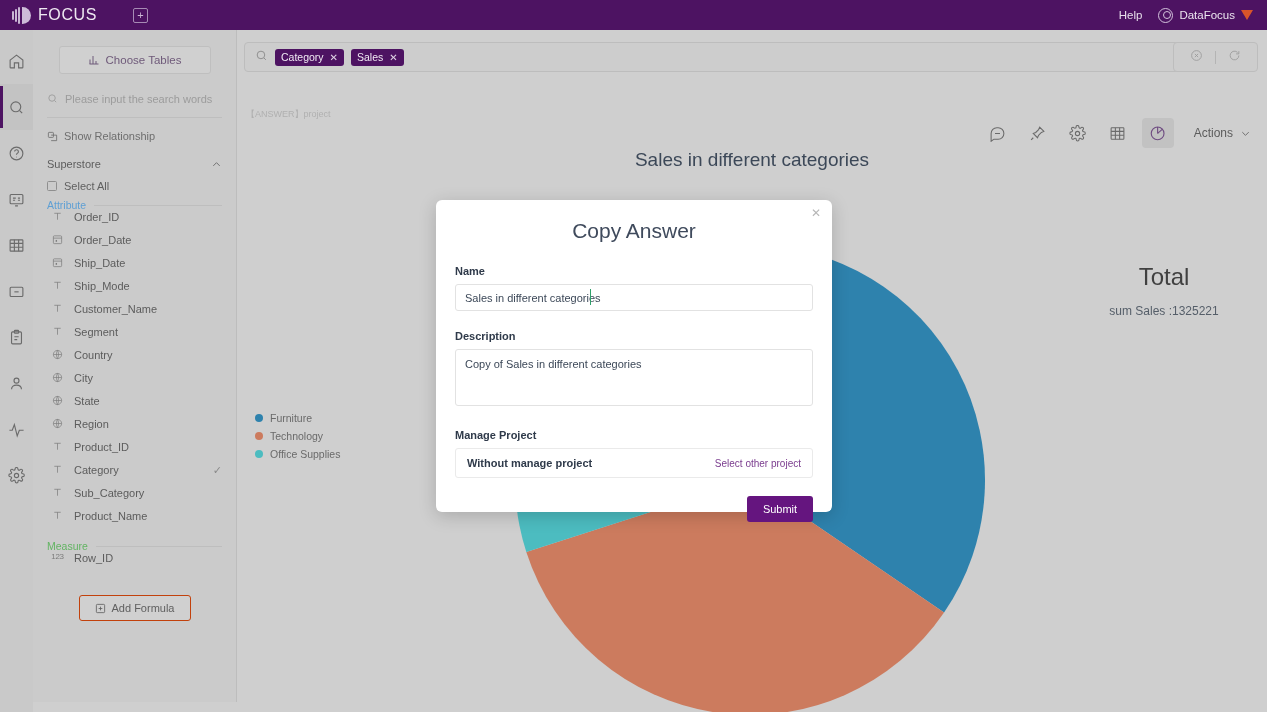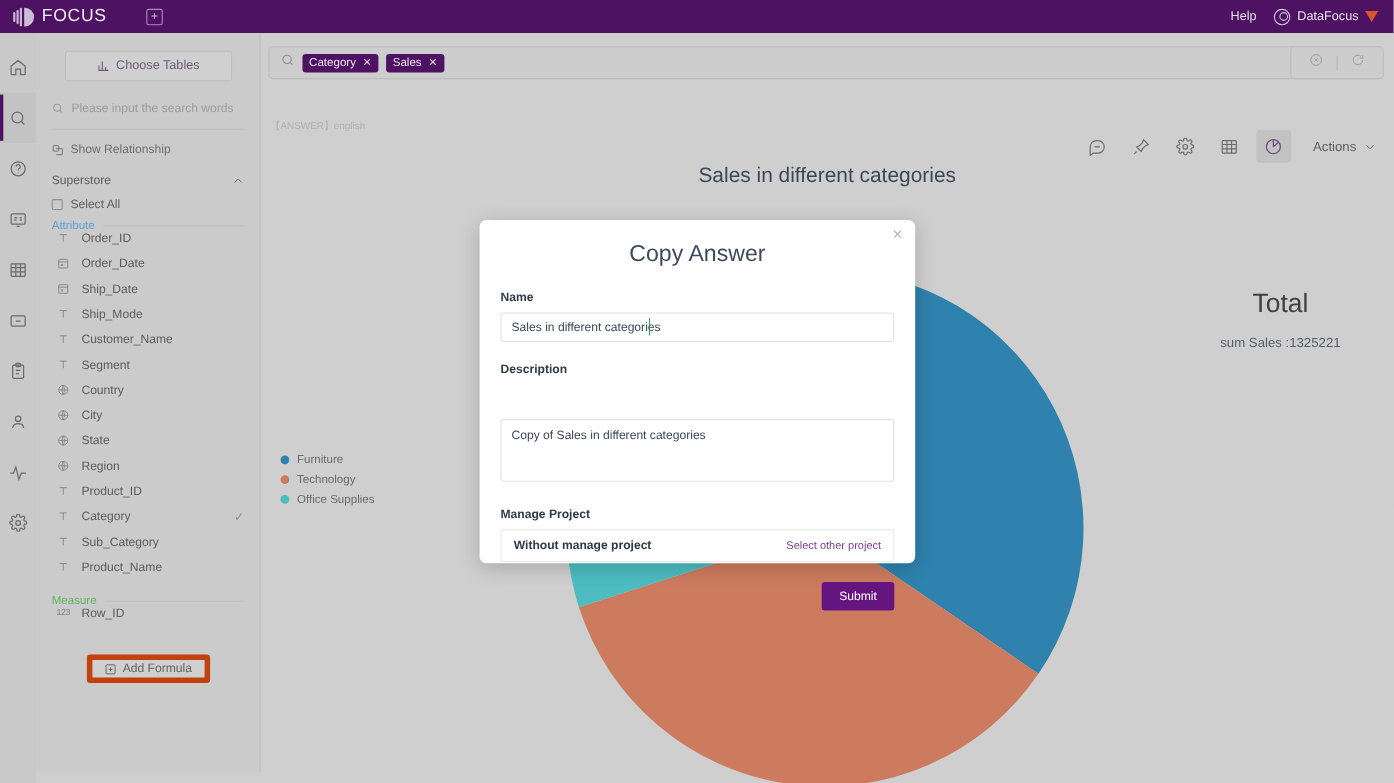--- a/index.html
+++ b/index.html
@@ -92,21 +92,21 @@
   .frow {
     display: flex; align-items: flex-start; gap: 10px; height: 23px;
     padding: 0 14px 0 18px; color: #5c5c5c; font-size: 11px; cursor: pointer;
   }
   .frow .fi { width: 13px; display: flex; align-items: center; justify-content: center; color: #7c7c7c; font-size: 11px; }
   .frow .fname { flex: 1; }
   .frow .fchk { color: #8b8b8b; font-size: 11px; }
   .icn-123 { font-size: 8px; letter-spacing: -.3px; color: #7c7c7c; }
   .addf-wrap { margin-top: 20px; display: flex; justify-content: center; }
   .addf-btn {
-    width: 112px; height: 26px; border: 5px solid #c2410c; border-radius: 3px; background: #d0d0d0;
+    width: 112px; height: 26px; border: 1px solid #c2410c; border-radius: 3px; background: #d0d0d0;
     color: #5f5f5f; font-size: 11px; display: flex; align-items: center; justify-content: center; gap: 6px; cursor: pointer;
   }
 
   
   .main { position: absolute; top: 30px; left: 237px; right: 0; bottom: 0; background: #cfcfcf; }
   .qbar {
     position: absolute; top: 12px; left: 7px; width: 1012px; height: 30px;
     border: 1px solid #bdbdbd; border-radius: 4px; background: #cdcdcd;
     display: flex; align-items: center; padding: 0 10px; gap: 7px;
   }
@@ -170,21 +170,21 @@
     padding: 0 9px; font-family: "Liberation Sans", sans-serif; font-size: 11px; color: #3c4858;
     background: #fff; outline: none;
   }
   .txt-input-wrap { position: relative; }
   .caret {
     position: absolute; left: 135px; top: 5px; width: 1px; height: 16px; background: #2fa06a;
   }
   .txt-area {
     width: 100%; height: 57px; border: 1px solid #e2e2e2; border-radius: 3px;
     padding: 8px 9px; font-family: "Liberation Sans", sans-serif; font-size: 11px; color: #3c4858;
-    resize: none; outline: none; background: #fff; margin-top: 32px;
+    resize: none; outline: none; background: #fff;
   }
   .proj-row {
     width: 100%; height: 30px; border: 1px solid #eaeaea; border-radius: 3px;
     display: flex; align-items: center; justify-content: space-between; padding: 0 11px;
   }
   .proj-name { color: #2f3a4a; font-size: 11px; font-weight: bold; }
   .proj-link { color: #7a3c8e; font-size: 10px; cursor: pointer; }
   .modal-foot { padding: 18px 19px 0; display: flex; justify-content: flex-end; }
   .submit-btn {
     width: 66px; height: 26px; background: #65157f; color: #fff; border: none; border-radius: 3px;
@@ -500,21 +500,21 @@
       </span>
       <span class="qbar-div"></span>
       <span>
         <svg width="13" height="13" viewBox="0 0 24 24" fill="none" stroke="currentColor" stroke-width="1.6">
             <path d="M20 12a8 8 0 1 1-2.4-5.7"></path>
             <path d="M20 4v5h-5"></path>
           </svg>
       </span>
     </div>
 
-    <div class="ansline">【ANSWER】english</div>
+    <div class="ansline">【ANSWER】project</div>
 
     <div class="toolbar">
       <div class="tb-btn">
         <svg width="17" height="17" viewBox="0 0 24 24" fill="none" stroke="currentColor" stroke-width="1.5">
             <path d="M21 12a8 8 0 0 1-8 8H7l-4 3V12a8 8 0 0 1 8-8h2a8 8 0 0 1 8 8z"></path>
             <path d="M8.5 12h7"></path>
           </svg>
       </div>
       <div class="tb-btn">
         <svg width="17" height="17" viewBox="0 0 24 24" fill="none" stroke="currentColor" stroke-width="1.5">

